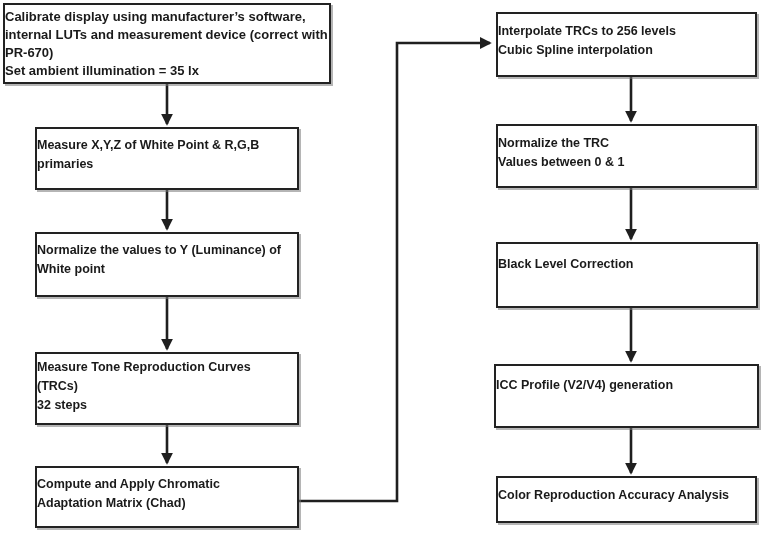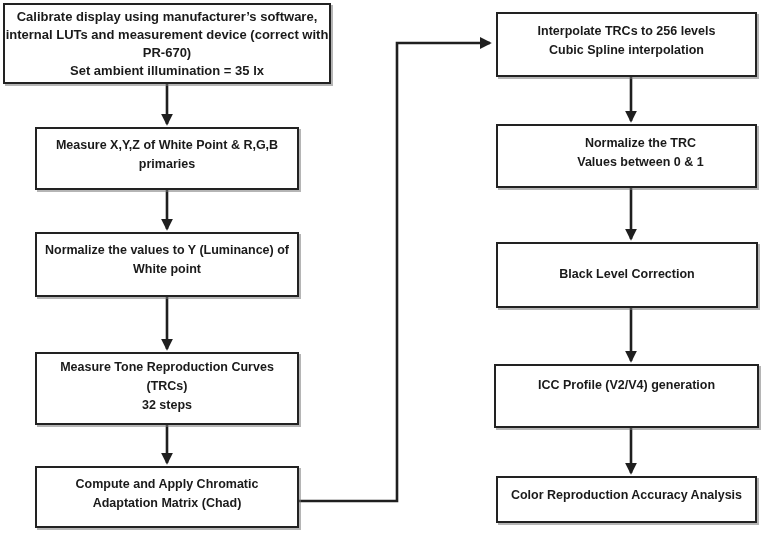--- a/index.html
+++ b/index.html
@@ -24,21 +24,20 @@
     pointer-events: none;
   }
   .box {
     position: absolute;
     box-sizing: border-box;
     background: #ffffff;
     border: 2px solid #222222;
     box-shadow: 2px 2px 0 rgba(120,120,120,0.55);
     color: #1a1a1a;
     font-weight: 700;
-    text-align: center;
     font-size: 12.5px;
     line-height: 19px;
   }
   .box .line {
     white-space: nowrap;
   }
   .box.big {
     font-size: 13px;
     line-height: 18px;
     display: flex;
@@ -96,26 +95,26 @@
   <div class="box" style="left:35px; top:466px; width:264px; height:62px; padding-top:7px;">
     <div class="line">Compute and Apply Chromatic</div>
     <div class="line">Adaptation Matrix (Chad)</div>
   </div>
 
   <div class="box" style="left:496px; top:12px; width:261px; height:65px; padding-top:8px;">
     <div class="line">Interpolate TRCs to 256 levels</div>
     <div class="line">Cubic Spline interpolation</div>
   </div>
 
-  <div class="box" style="left:496px; top:124px; width:261px; height:64px; padding-top:8px;padding-left:28px;">
+  <div class="box" style="left:496px; top:124px; width:261px; height:64px; padding-top:8px;">
     <div class="line">Normalize the TRC</div>
     <div class="line">Values between 0 &amp; 1</div>
   </div>
 
-  <div class="box" style="left:496px; top:242px; width:262px; height:66px; padding-top:21px;">
+  <div class="box" style="left:496px; top:242px; width:262px; height:66px; padding-top:11px;">
     <div class="line">Black Level Correction</div>
   </div>
 
   <div class="box" style="left:494px; top:364px; width:265px; height:64px; padding-top:10px;">
     <div class="line">ICC Profile (V2/V4) generation</div>
   </div>
 
   <div class="box" style="left:496px; top:476px; width:261px; height:47px; padding-top:8px;">
     <div class="line">Color Reproduction Accuracy Analysis</div>
   </div>

